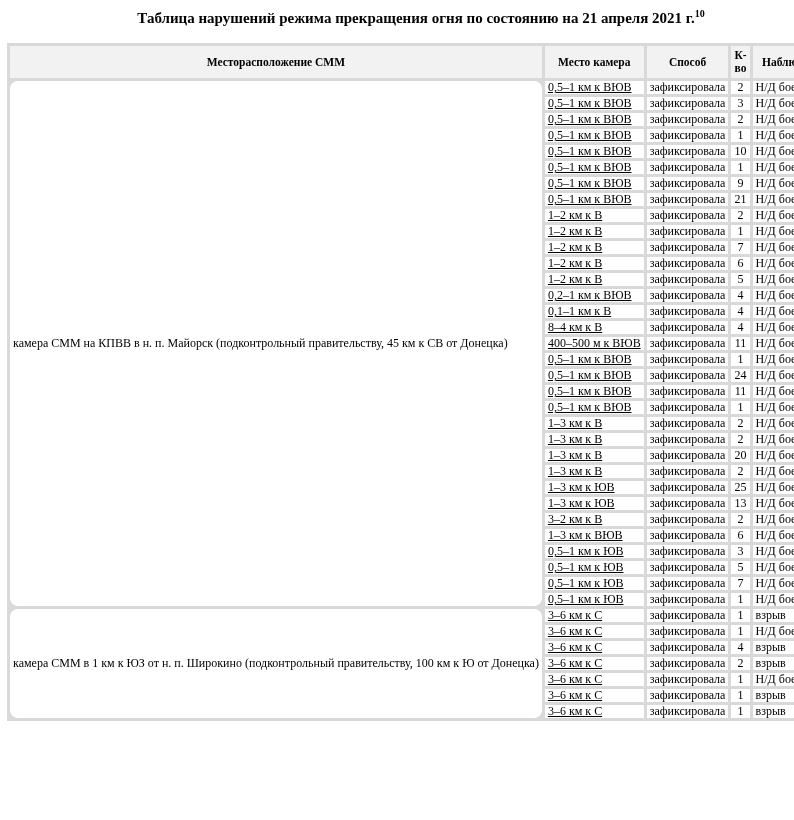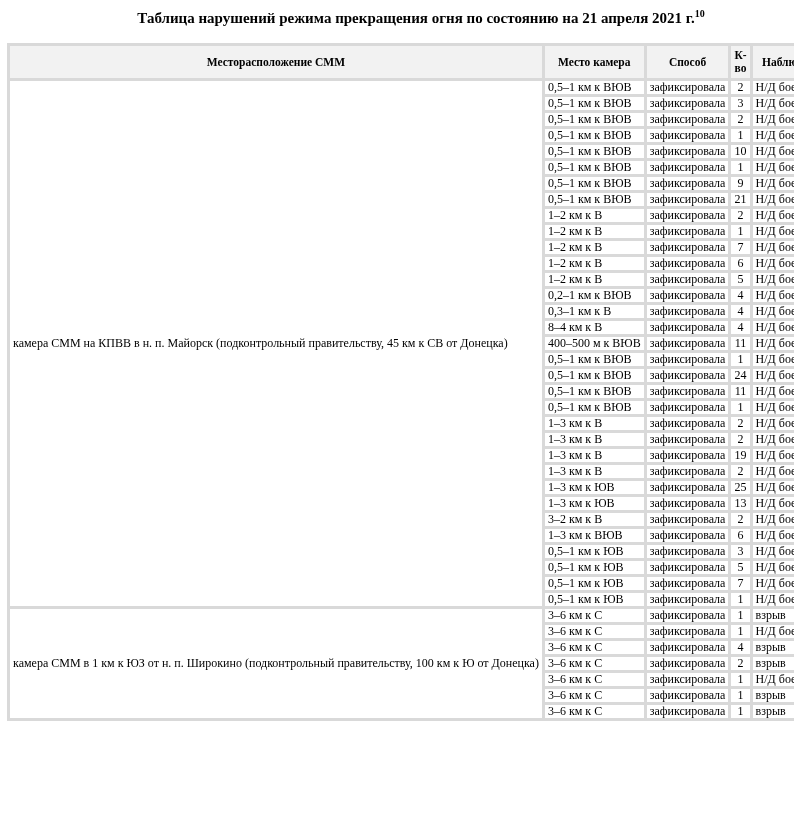--- a/index.html
+++ b/index.html
@@ -35,23 +35,23 @@
     line-height: 13px;
     height: 26px;
   }
   table.report td {
     background: #ffffff;
     padding: 0 3px;
     height: 13px;
     vertical-align: middle;
     white-space: nowrap;
   }
-  td.loc { white-space: normal; vertical-align: middle; width: 117px; }
+  td.loc { white-space: normal; vertical-align: middle; width: 117px; border-radius: 8px; }
   td.num { text-align: center; }
-  td.wrap { white-space: normal; }
+  td.wrap { white-space: normal; text-decoration: underline; }
   td.tall { height: 26px; }
   col.c-loc { width: 123px; }
   col.c-place { width: 93px; }
   col.c-way { width: 83px; }
   col.c-qty { width: 34px; }
   col.c-obs { width: 93px; }
 </style>
 </head>
 <body>
 
@@ -155,21 +155,21 @@
         <td class="num">5</td>
         <td class="">Н/Д боеприпас</td>
       </tr>
       <tr>
         <td class="wrap">0,2–1 км к ВЮВ</td>
         <td class="">зафиксировала</td>
         <td class="num">4</td>
         <td class="">Н/Д боеприпас</td>
       </tr>
       <tr>
-        <td class="wrap">0,3–1 км к В</td>
+        <td class="wrap">0,1–1 км к В</td>
         <td class="">зафиксировала</td>
         <td class="num">4</td>
         <td class="">Н/Д боеприпас</td>
       </tr>
       <tr>
         <td class="wrap">8–4 км к В</td>
         <td class="">зафиксировала</td>
         <td class="num">4</td>
         <td class="">Н/Д боеприпас</td>
       </tr>
@@ -211,21 +211,21 @@
       </tr>
       <tr>
         <td class="wrap">1–3 км к В</td>
         <td class="">зафиксировала</td>
         <td class="num">2</td>
         <td class="">Н/Д боеприпас</td>
       </tr>
       <tr>
         <td class="wrap">1–3 км к В</td>
         <td class="">зафиксировала</td>
-        <td class="num">19</td>
+        <td class="num">20</td>
         <td class="">Н/Д боеприпас</td>
       </tr>
       <tr>
         <td class="wrap">1–3 км к В</td>
         <td class="">зафиксировала</td>
         <td class="num">2</td>
         <td class="">Н/Д боеприпас</td>
       </tr>
       <tr>
         <td class="wrap">1–3 км к ЮВ</td>

